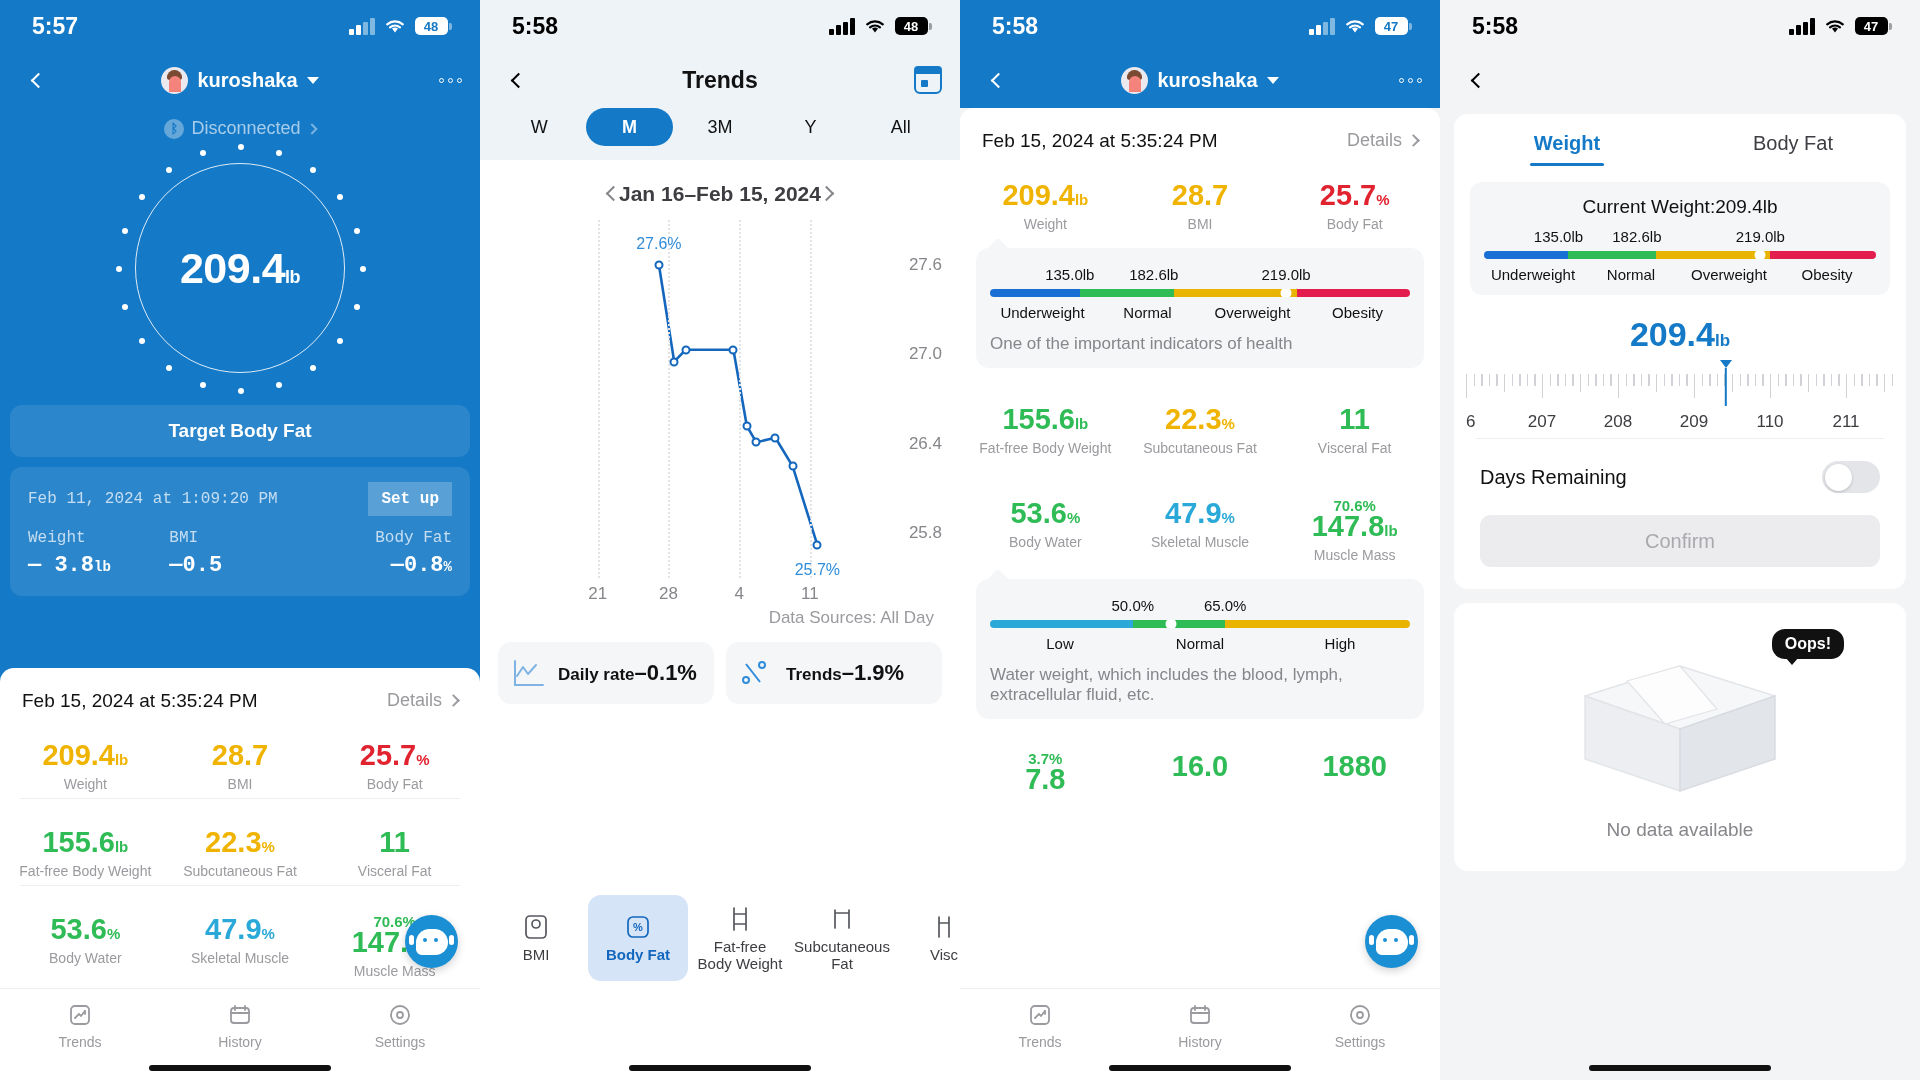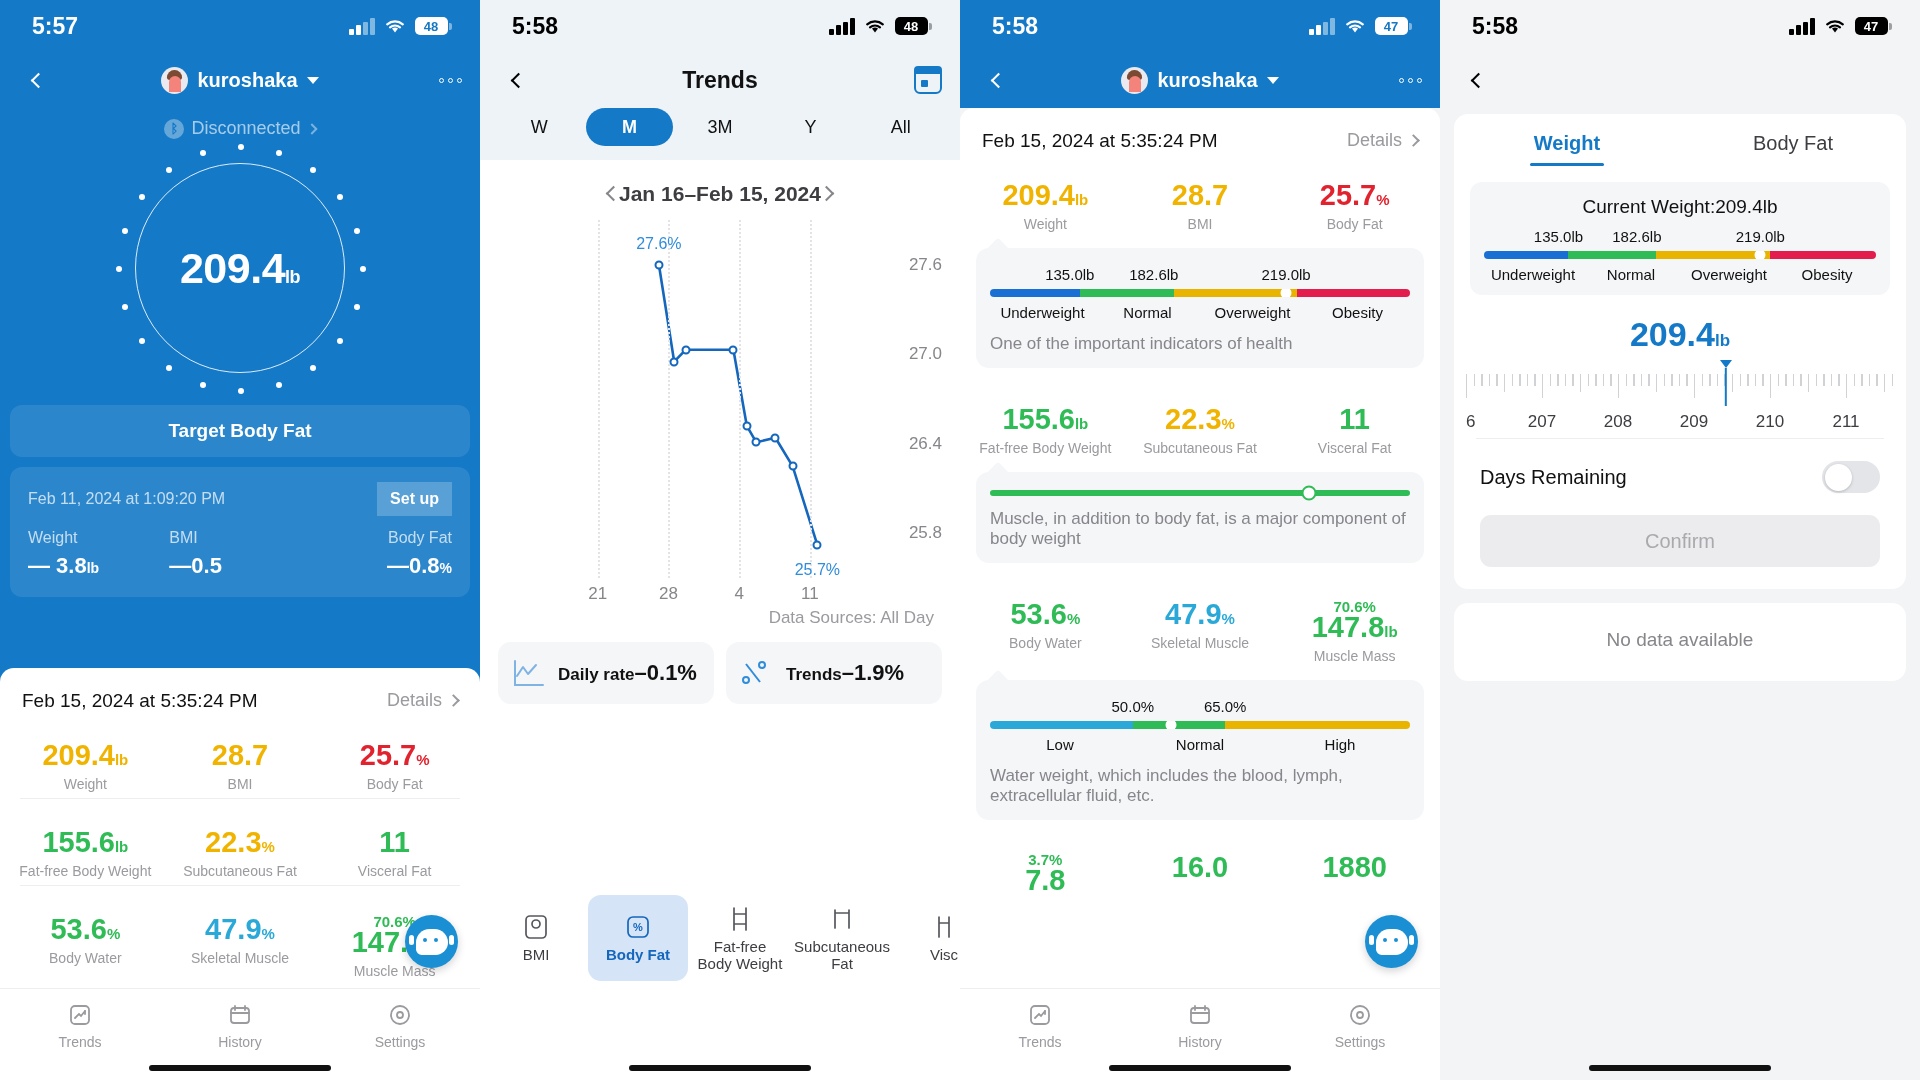--- a/index.html
+++ b/index.html
@@ -52,21 +52,21 @@
   .dots i { width:5px;height:5px;border:1.4px solid #fff;border-radius:50%;display:block; }
   .p1-disc { display:flex; align-items:center; justify-content:center; gap:7px; color:rgba(255,255,255,.62); font-size:18px; margin-top:10px; }
   .bt-badge { width:20px;height:20px;border-radius:50%;background:rgba(255,255,255,.35);color:#1479c7;display:flex;align-items:center;justify-content:center;font-size:13px;font-weight:bold; }
   .dial-wrap { height:250px; display:flex; align-items:center; justify-content:center; position:relative; margin-top:4px;}
   .dial { width:210px;height:210px;border-radius:50%;border:1.6px solid rgba(255,255,255,.85); display:flex;align-items:center;justify-content:center; position:relative; }
   .dial-val { color:#fff; font-size:43px; font-weight:bold; letter-spacing:-.5px; }
   .dial-val sub { font-size:18px; vertical-align:baseline; font-weight:bold; }
   .tick { position:absolute; width:6px;height:6px;border-radius:50%;background:#fff; }
   .p1-targets { display:flex; gap:8px; padding:0 10px; margin-top:12px; }
   .tgt { flex:1; background:rgba(255,255,255,.1); border-radius:12px; height:52px; display:flex; align-items:center; justify-content:center; color:#fff; font-size:19px; font-weight:bold; }
-  .p1-card { margin:10px 10px 0; background:rgba(255,255,255,.1); border-radius:12px; padding:15px 18px 18px; }
+  .p1-card { margin:10px 10px 0; background:rgba(255,255,255,.1); border-radius:12px; padding:15px 18px 18px;font-family:Liberation Mono, monospace; }
   .p1-card-top { display:flex; align-items:center; justify-content:space-between; }
   .p1-date { color:rgba(255,255,255,.72); font-size:16px; }
   .setup { background:rgba(255,255,255,.22); color:#fff; font-size:16px; font-weight:bold; border-radius:0; padding:8px 13px; }
   .p1-row { display:flex; margin-top:13px; }
   .p1-col { flex:1; }
   .p1-col:nth-child(3){ text-align:right; }
   .p1-lab { color:rgba(255,255,255,.72); font-size:16px; }
   .p1-del { color:#fff; font-size:22px; font-weight:bold; margin-top:6px; }
   .p1-del sub { font-size:14px; vertical-align:baseline; }
   .sheet { position:absolute; left:0; right:0; bottom:0; top:668px; background:#fff; border-radius:14px 14px 0 0; }
@@ -567,26 +567,20 @@
         </div>
         <div class="m-cell">
           <div class="m-val" style="color:#f0b400">22.3<sub>%</sub></div>
           <div class="m-lab">Subcutaneous Fat</div>
         </div>
         <div class="m-cell">
           <div class="m-val" style="color:#2fbb55">11<sub></sub></div>
           <div class="m-lab">Visceral Fat</div>
         </div>
       </div>
-    <div class="scale" style="margin-top:10px">
-      <div class="greenbar">
-          <span class="sc-knob" id="p3k2" style="border-color: rgb(47, 187, 85); left: 76%;"></span>
-        </div>
-      <div class="sc-desc">Muscle, in addition to body fat, is a major component of body weight</div>
-    </div>
 
     <div class="m-grid" id="p3g3" style="margin-top:8px">
         <div class="m-cell">
           <div class="m-val" style="color:#2fbb55">53.6<sub>%</sub></div>
           <div class="m-lab">Body Water</div>
         </div>
         <div class="m-cell">
           <div class="m-val" style="color:#2aa9d8">47.9<sub>%</sub></div>
           <div class="m-lab">Skeletal Muscle</div>
         </div>
@@ -773,31 +767,40 @@
         <div class="rt" style="left: 387.6px; height: 12px;"></div>
         <div class="rt" style="left: 395.2px; height: 12px;"></div>
         <div class="rt" style="left: 402.8px; height: 12px;"></div>
         <div class="rt" style="left: 410.4px; height: 12px;"></div>
         <div class="rt" style="left: 418px; height: 18px;"></div>
         <div class="rt" style="left: 425.6px; height: 12px;"></div>
         <div class="rnum" style="left: 0px;">06</div>
         <div class="rnum" style="left: 76px;">207</div>
         <div class="rnum" style="left: 152px;">208</div>
         <div class="rnum" style="left: 228px;">209</div>
-        <div class="rnum" style="left: 304px;">210</div>
+        <div class="rnum" style="left: 304px;">110</div>
         <div class="rnum" style="left: 380px;">211</div>
         <div class="rpin" style="left: 259.92px;"></div>
         <div class="rcar" style="left: 259.92px;"></div>
       </div>
     <div style="height:1px;background:#eceef0;margin:4px 22px 0"></div>
 
     <div class="rowtog">
       <span class="lab">Days Remaining</span>
       <span class="toggle"></span>
     </div>
     <div class="confirm">Confirm</div>
   </div>
 
   <div class="prev">
+    <div class="emptybox">
+      <span class="oops">Oops!</span>
+      <svg width="230" height="165" viewBox="0 0 230 165">
+        <polygon points="20,55 115,25 210,55 115,88" fill="#f6f7f8" stroke="#e2e4e8" stroke-width="1.4"></polygon>
+        <polygon points="20,55 115,88 115,150 20,118" fill="#eceef1" stroke="#e2e4e8" stroke-width="1.4"></polygon>
+        <polygon points="210,55 115,88 115,150 210,118" fill="#e2e5ea" stroke="#d8dbe0" stroke-width="1.4"></polygon>
+        <polygon points="62,40 115,25 152,68 100,83" fill="#fdfdfe" stroke="#e2e4e8" stroke-width="1.2"></polygon>
+      </svg>
+    </div>
     <div class="nodata">No data available</div>
   </div>
   <div class="home-ind"></div>
 </div>
 
 </body></html>

